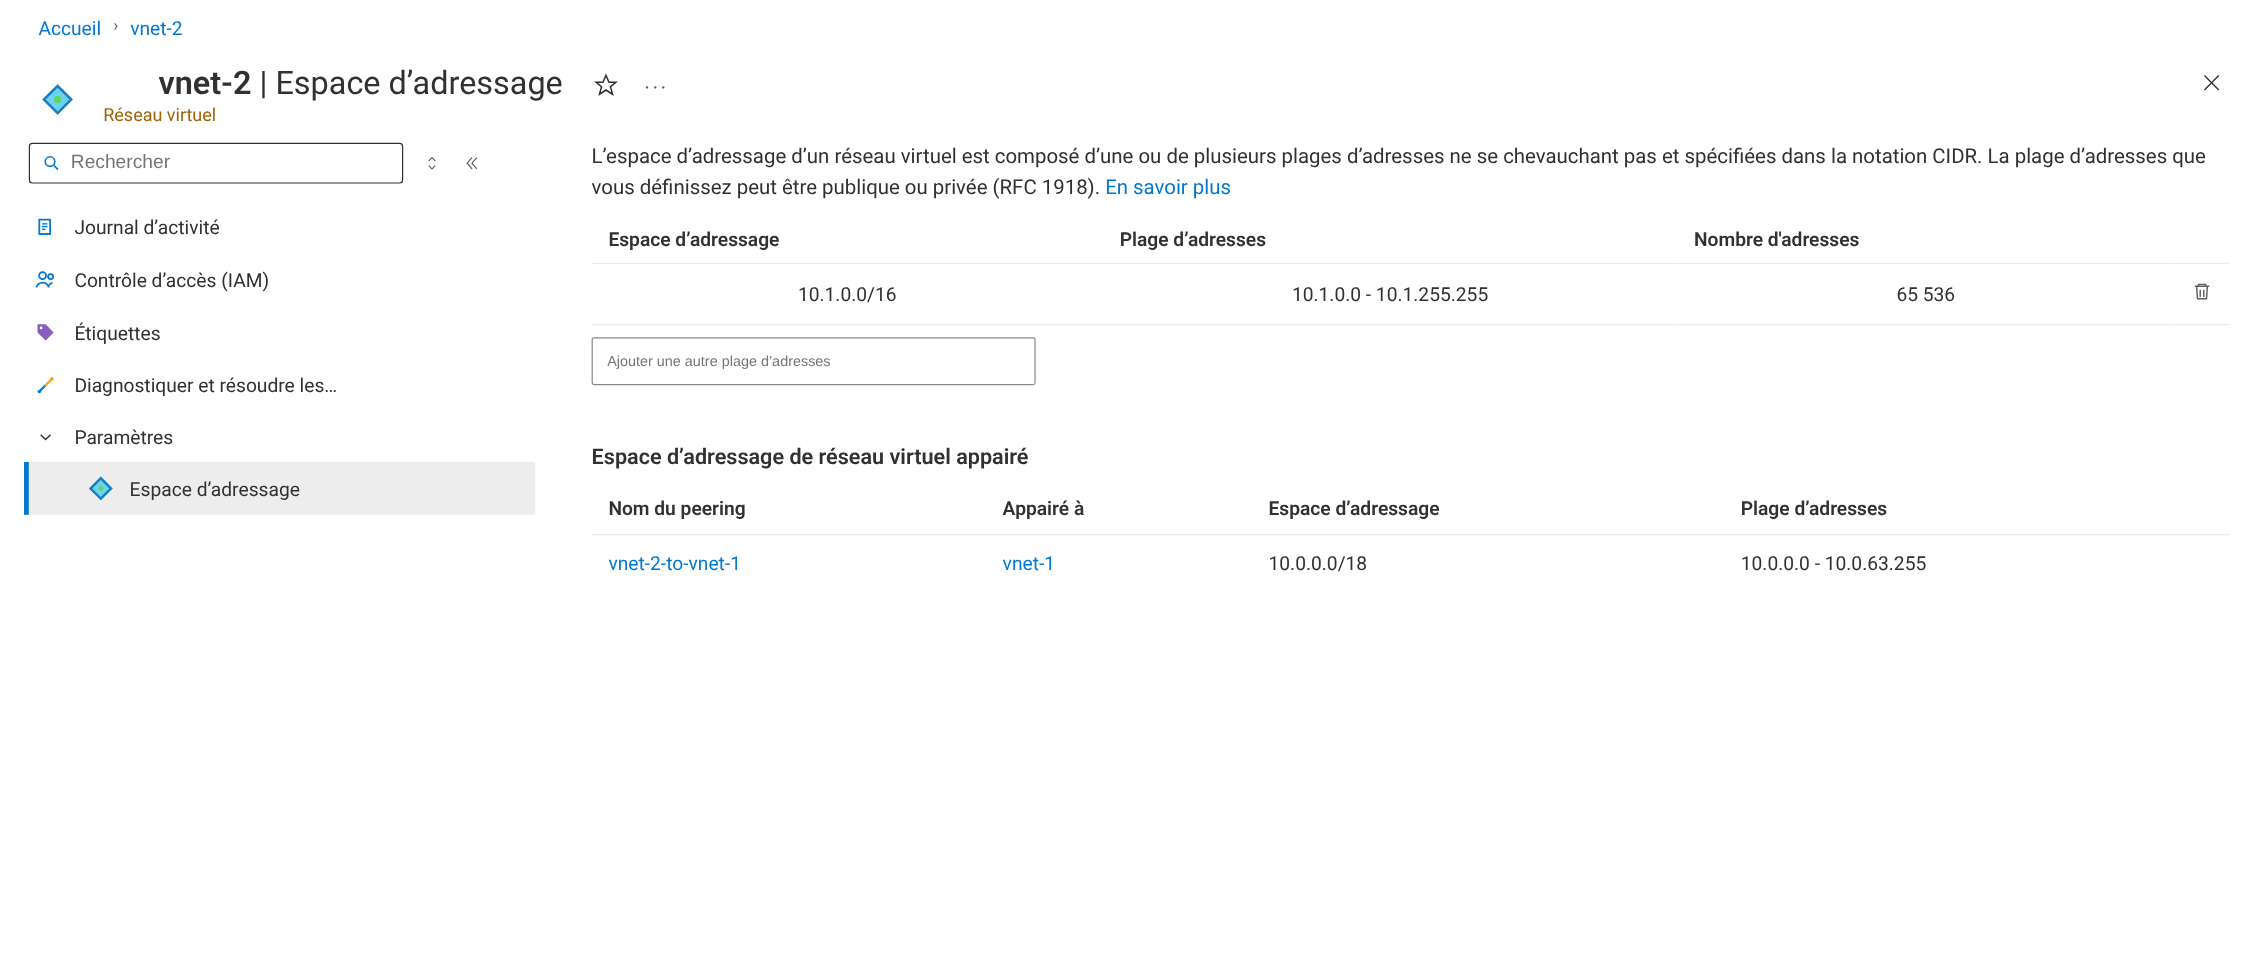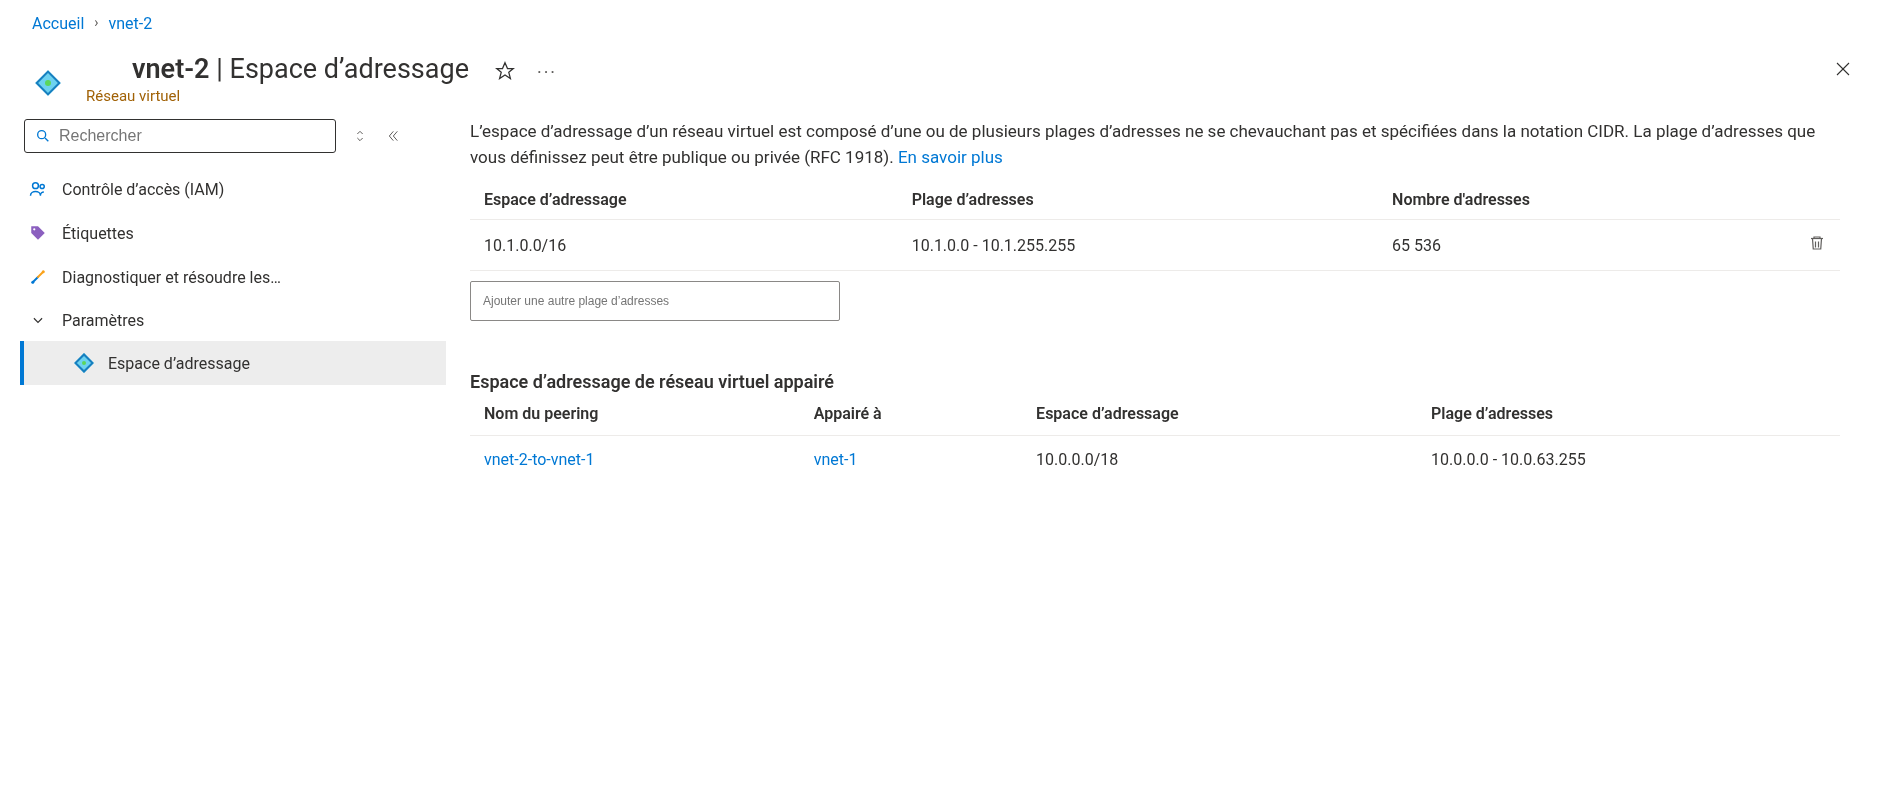--- a/index.html
+++ b/index.html
@@ -28,21 +28,21 @@
   .page-title-block { flex: 0 0 auto; }
   .page-title { font-size: 27px; font-weight: 400; line-height: 1.1; white-space:nowrap;margin-left:46px; }
   .page-title .strong { font-weight: 600; }
   .page-subtitle { color: #a16207; font-size: 15px; margin-top:2px;}
   .header-actions { display:flex; align-items:center; gap:22px; margin-left:26px; margin-top:6px;}
   .header-actions svg { width:20px; height:20px; }
   .spacer { flex:1; }
   .close-x { font-size:20px; color:#605e5c; padding:4px 10px; cursor:pointer; }
 
   
-  .body-row { display:flex; align-items:flex-start; }
+  .body-row { display:flex; align-items:flex-start;gap:23px; }
   .sidebar { width: 430px; flex:0 0 430px; padding-right: 4px;}
   .main { flex:1; padding: 4px 10px 20px 20px; max-width: 1400px;}
 
   
   .search-wrap { display:flex; align-items:center; gap:16px; padding: 4px 4px 14px 4px;}
   .search-box { flex:0 0 312px; border:1px solid #323130; border-radius:3px; height:34px; display:flex; align-items:center; padding:0 10px; gap:8px;}
   .search-box input { border:none; outline:none; font-size:16px; flex:1; color:#605e5c; background:transparent;}
   .mini-icon { width:16px; height:16px; color:#605e5c; cursor:pointer;}
   .expand-icon, .collapse-icon { width:16px; height:16px; color:#605e5c; cursor:pointer;}
 
@@ -52,26 +52,26 @@
   .nav-item.selected { background:#ededed; border-left:4px solid #0078d4; padding-left:4px;}
   .nav-item.sub { padding-left: 54px; }
   .nav-item.sub.selected { padding-left: 50px;}
   .nav-group-header { display:flex; align-items:center; gap:14px; height:42px; padding:0 8px; font-size:16px; cursor:pointer;}
   .nav-icon { width:20px; height:20px; flex:0 0 20px; display:flex; align-items:center; justify-content:center;}
 
   
   .desc { font-size:17px; line-height:1.5; color:#323130; padding-bottom: 4px;}
   .tbl { width:100%; border-collapse:collapse; margin-top: 6px; font-size:16px;}
   .tbl th { text-align:left; font-weight:600; padding:10px 14px; border-bottom:1px solid #edebe9;}
-  .tbl td { padding:14px 14px; border-bottom:1px solid #edebe9; vertical-align:middle;}
+  .tbl td { padding:14px 14px; border-bottom:1px solid #edebe9; vertical-align:middle;text-align:center;}
   .tbl .row-actions { width:40px; text-align:center; }
   .tbl .row-actions svg { width:18px; height:18px; color:#605e5c; cursor:pointer;}
   .add-box { margin-top: 10px; }
   .add-input { border:1px solid #8a8886; border-radius:2px; height:40px; width:370px; padding:0 12px; font-size:12px; color:#605e5c; outline:none;}
-  .section-title { font-size:18px; font-weight:600; margin-top: 50px; }
+  .section-title { font-size:18px; font-weight:600; margin-top: 50px; margin-bottom: 10px;}
   .tbl2 { width:100%; border-collapse:collapse; font-size:16px;}
   .tbl2 th { text-align:left; font-weight:600; padding:12px 14px; border-bottom:1px solid #edebe9;}
   .tbl2 td { padding:14px 14px; }
 
   
   .vnet-shape { transform: rotate(45deg); width:18px; height:18px; background:#6dd2f0; border:2px solid #177fbf; display:flex; align-items:center; justify-content:center;}
   .vnet-shape .dot { width:6px; height:6px; background:#5cd65c; border-radius:50%; transform:rotate(-45deg);}
   .vnet-mini { transform: rotate(45deg); width:14px; height:14px; background:#6dd2f0; border:2px solid #177fbf; display:flex; align-items:center; justify-content:center;}
   .vnet-mini .dot { width:4px; height:4px; background:#5cd65c; border-radius:50%; transform:rotate(-45deg);}
 </style>
@@ -130,20 +130,32 @@
           <polyline points="8,9 12,5 16,9"></polyline>
           <polyline points="8,15 12,19 16,15"></polyline>
         </svg>
       <svg class="collapse-icon" viewBox="0 0 24 24" fill="none" stroke="#605e5c" stroke-width="1.5">
           <polyline points="14,5 8,12 14,19"></polyline>
           <polyline points="20,5 14,12 20,19"></polyline>
         </svg>
     </div>
 
     <div class="nav">
+      <div class="nav-item">
+        <span class="nav-icon">
+          <svg width="18" height="18" viewBox="0 0 24 24">
+              <rect x="4" y="3" width="14" height="18" rx="1" fill="#0078d4"></rect>
+              <rect x="6" y="5" width="10" height="14" fill="#fff"></rect>
+              <rect x="8" y="8" width="6" height="1.5" fill="#0078d4"></rect>
+              <rect x="8" y="11" width="6" height="1.5" fill="#0078d4"></rect>
+              <rect x="8" y="14" width="4" height="1.5" fill="#0078d4"></rect>
+            </svg>
+        </span>
+        <span>Journal d’activité</span>
+      </div>
       <div class="nav-item">
         <span class="nav-icon">
           <svg width="20" height="20" viewBox="0 0 24 24" fill="none" stroke="#0078d4" stroke-width="1.8">
               <circle cx="9" cy="8" r="3.5"></circle>
               <path d="M3 20c0-3 3-5 6-5s6 2 6 5"></path>
               <circle cx="17" cy="9" r="2.5"></circle>
               <path d="M15 19c0-2 2-3.5 4-3.5"></path>
             </svg>
         </span>
         <span>Contrôle d’accès (IAM)</span>

